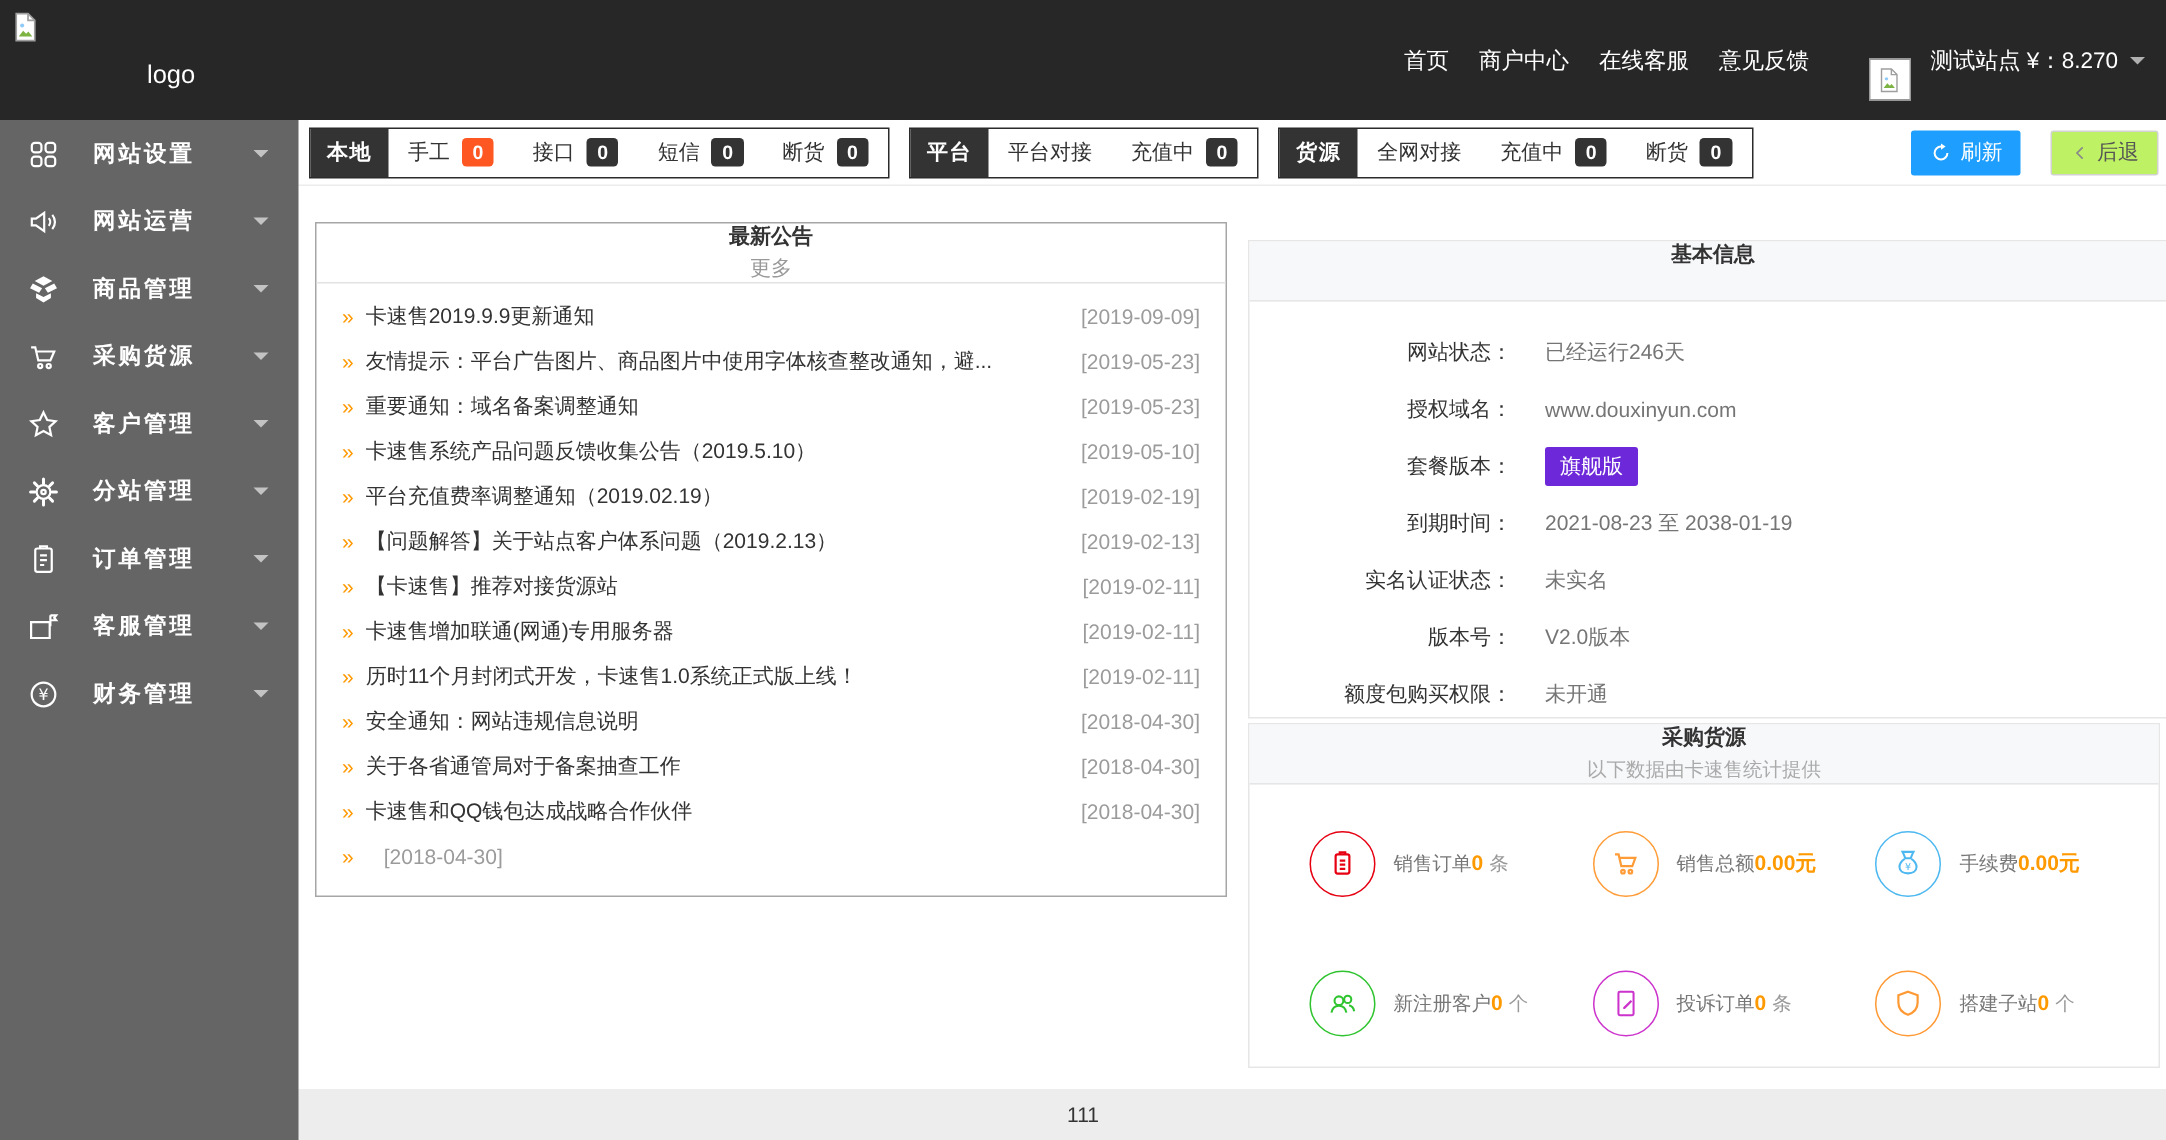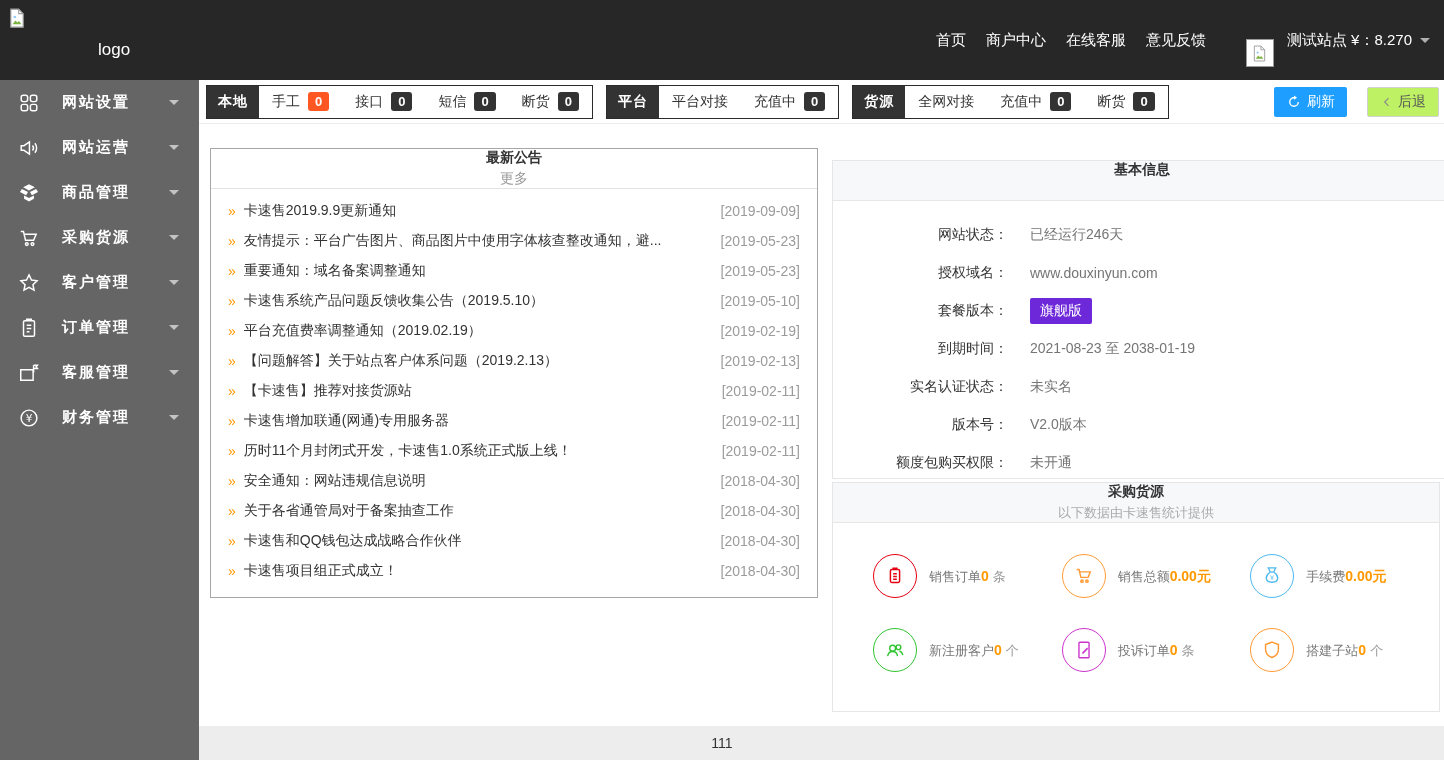--- a/index.html
+++ b/index.html
@@ -58,21 +58,21 @@
   .ann-date { color:#9b9b9b; font-size:14px; margin-left:12px; flex:none; }
   .panel-info { left:633px; top:24px; width:620px; height:319px; border:1px solid #e6e6e6;margin-top:12px; }
   .panel-info .panel-head, .panel-stats .panel-head { background:#f7f8fa; border-bottom:1px solid #e6e6e6; }
   .info-rows { padding-top:15px; }
   .info-row { height:38px; display:flex; align-items:center; font-size:14px; }
   .info-label { width:175px; text-align:right; color:#333; flex:none; }
   .info-value { margin-left:22px; color:#757575; }
   .version-badge { background:#6d28d9; color:#fff; padding:4px 10px; border-radius:2px; font-size:14px; margin-left:22px; }
   .panel-stats { left:633px; top:358px; width:608px; height:230px; border:1px solid #e6e6e6; }
   .stats-note { font-size:13px; color:#aaa; }
-  .stats-grid { display:grid; grid-template-columns:1fr 1fr 1fr; padding:30px 0 0 40px; row-gap:28px; }
+  .stats-grid { display:grid; grid-template-columns:1fr 1fr 1fr; padding:30px 0 0 40px; row-gap:47px; }
   .stat-cell { display:flex; align-items:center; height:46px; }
   .stat-circle { width:44px; height:44px; border-radius:50%; border:1px solid; display:flex;
     align-items:center; justify-content:center; flex:none; }
   .stat-circle svg { width:22px; height:22px; }
   .stat-text { margin-left:12px; }
   .stat-label { font-size:13px; color:#777; margin-bottom:6px; }
   .stat-value { font-size:14px; font-weight:bold; color:#f90; }
   .stat-unit { font-size:13px; font-weight:normal; color:#999; margin-left:4px; }
   
   .page-footer { position:absolute; left:0; right:0; bottom:0; height:34px; background:#ededed;
@@ -162,20 +162,33 @@
         <svg viewBox="0 0 24 24" fill="none" stroke="currentColor" stroke-width="1.6">
           <path d="M12 3.2l2.7 5.6 6.1.8-4.5 4.2 1.2 6L12 16.8l-5.5 3 1.2-6L3.2 9.6l6.1-.8z"></path>
         </svg>
       </span>
     <span class="side-label">客户管理</span>
     <span class="side-caret"></span>
   </div>
   <div class="side-item">
     <span class="side-icon">
         <svg viewBox="0 0 24 24" fill="none" stroke="currentColor" stroke-width="1.6">
+          <circle cx="12" cy="12" r="5"></circle>
+          <circle cx="12" cy="12" r="1.6"></circle>
+          <g stroke-width="2.2" stroke-linecap="round">
+            <path d="M18.2 12h3.2M2.6 12h3.2M12 18.2v3.2M12 2.6v3.2M16.4 16.4l2.2 2.2M5.4 5.4l2.2 2.2M16.4 7.6l2.2-2.2M5.4 18.6l2.2-2.2"></path>
+          </g>
+        </svg>
+      </span>
+    <span class="side-label">分站管理</span>
+    <span class="side-caret"></span>
+  </div>
+  <div class="side-item">
+    <span class="side-icon">
+        <svg viewBox="0 0 24 24" fill="none" stroke="currentColor" stroke-width="1.6">
           <rect x="6" y="4" width="12" height="17" rx="1.5"></rect>
           <path d="M9.5 4V2.5h5V4"></path>
           <path d="M9.5 9h5M9.5 12.5h5M9.5 16h3"></path>
         </svg>
       </span>
     <span class="side-label">订单管理</span>
     <span class="side-caret"></span>
   </div>
   <div class="side-item">
     <span class="side-icon">
@@ -330,21 +343,20 @@
           <span class="ann-text">关于各省通管局对于备案抽查工作</span>
           <span class="ann-date">[2018-04-30]</span>
         </div>
       <div class="ann-row">
           <span class="ann-mark">»</span>
           <span class="ann-text">卡速售和QQ钱包达成战略合作伙伴</span>
           <span class="ann-date">[2018-04-30]</span>
         </div>
       <div class="ann-row">
           <span class="ann-mark">»</span>
-          <span class="ann-text">卡速售项目组正式成立！</span>
           <span class="ann-date">[2018-04-30]</span>
         </div>
     </div>
   </section>
 
   <section class="panel panel-info">
     <div class="panel-head">
       <span class="panel-title">基本信息</span>
     </div>
     <div class="info-rows">

